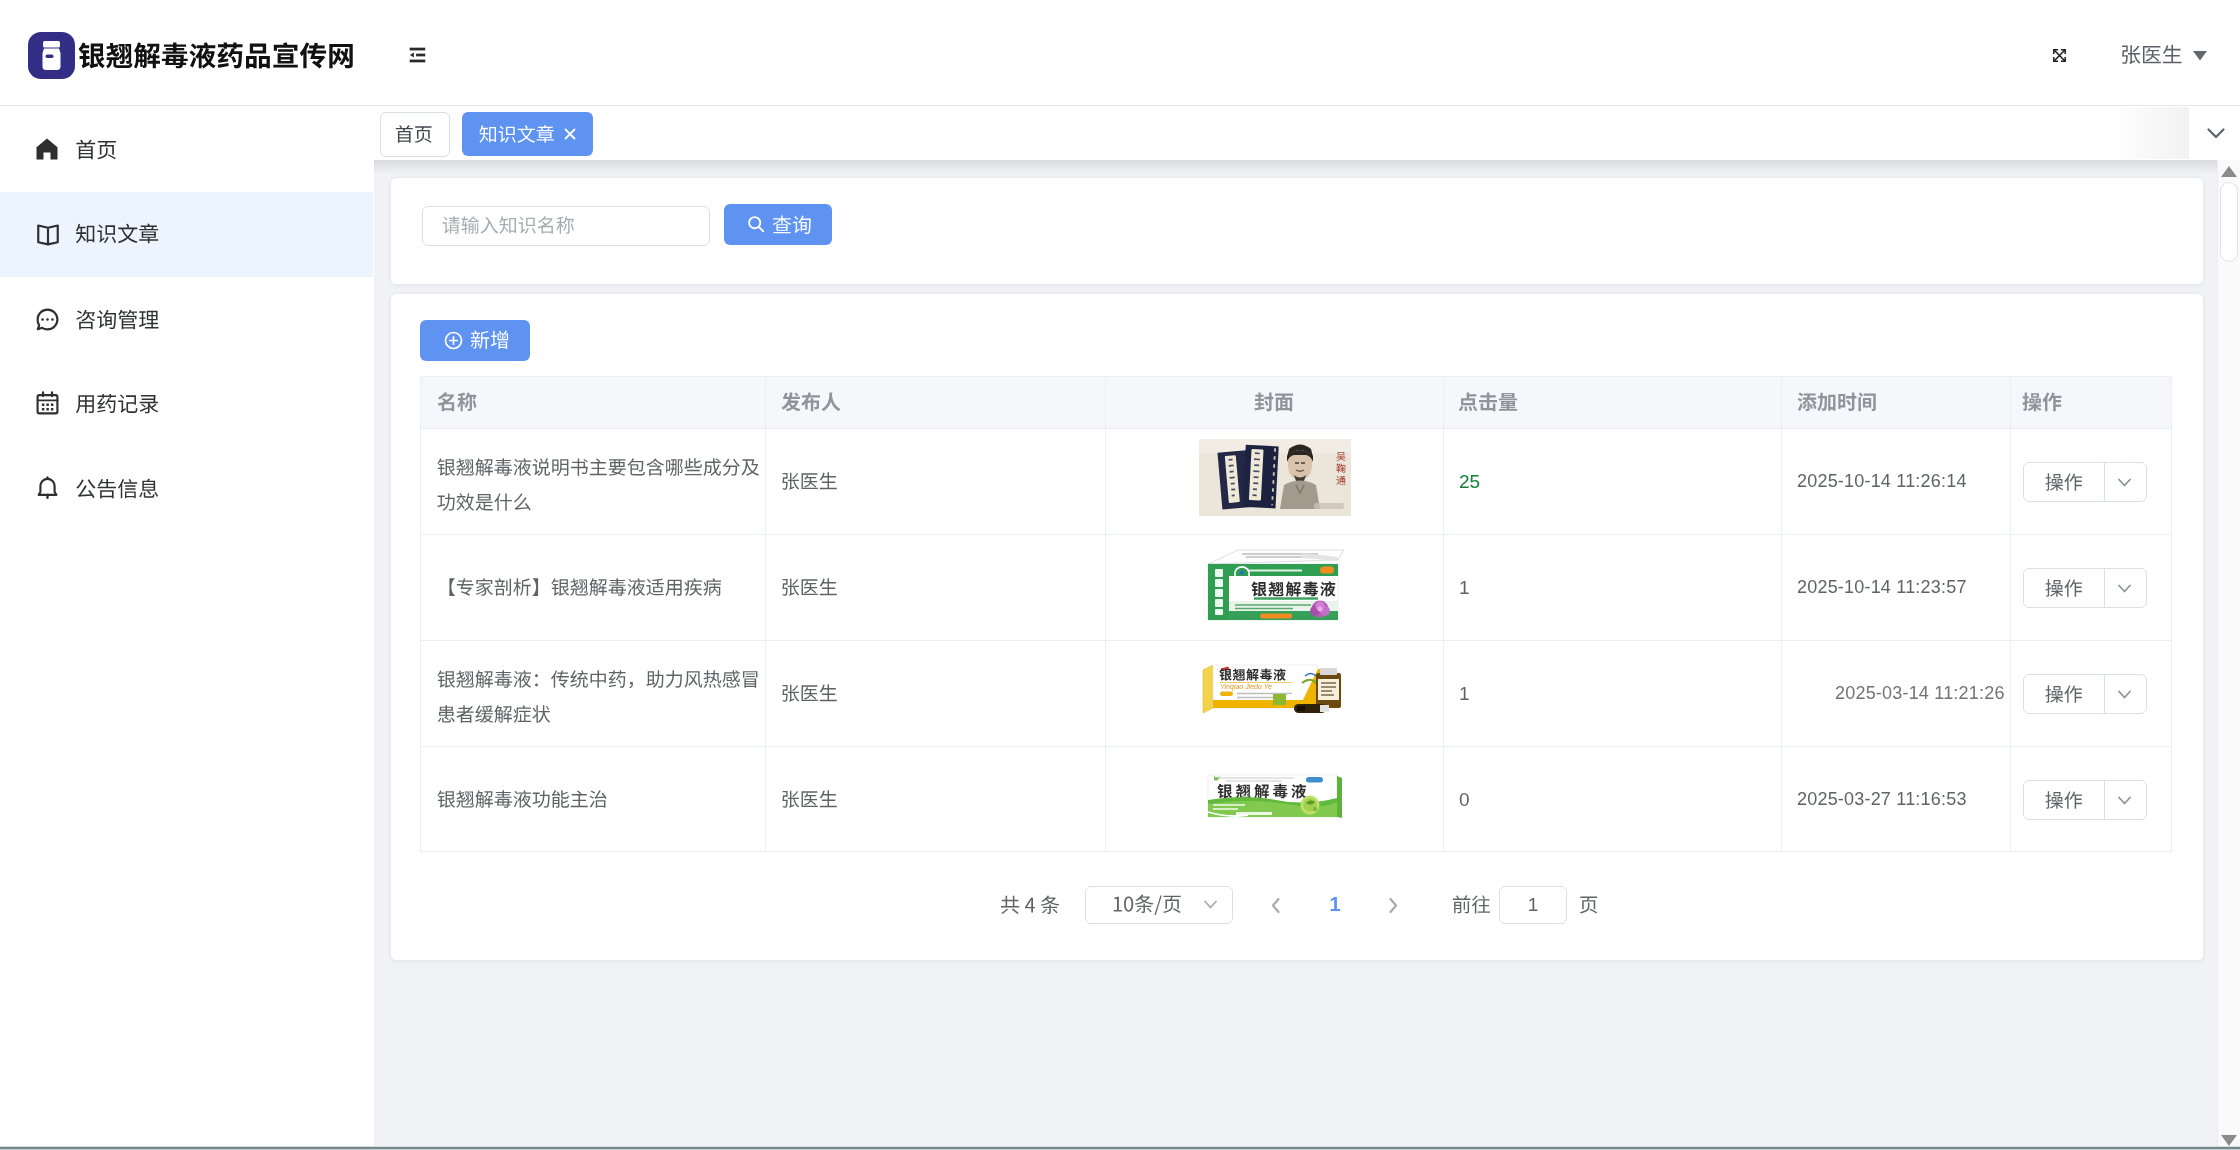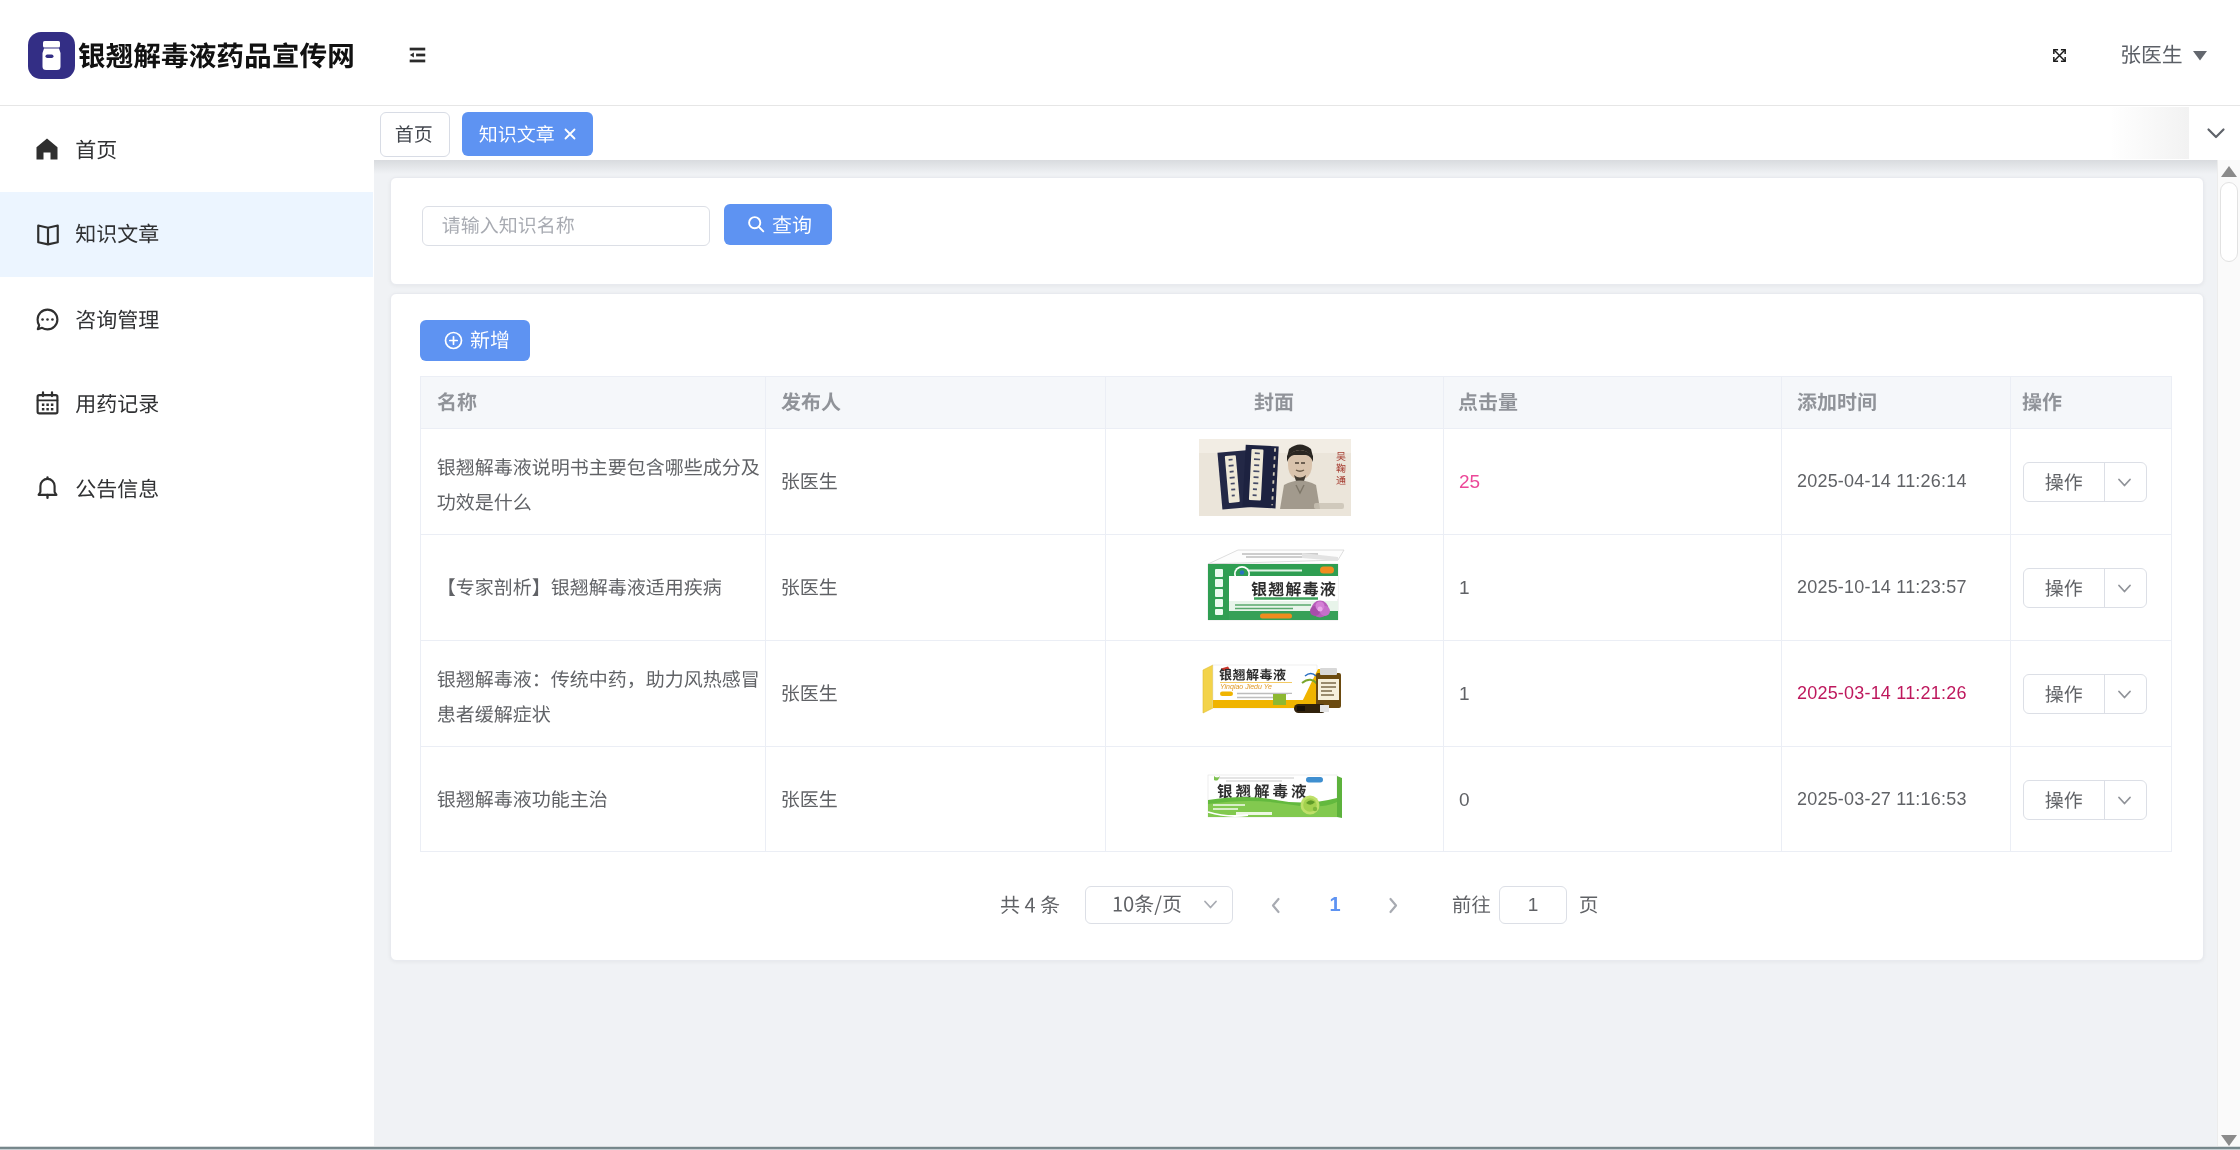--- a/index.html
+++ b/index.html
@@ -347,22 +347,22 @@
     <use href="#g73" transform="translate(23.75 21.28) scale(19)"></use>
     <use href="#g74" transform="translate(42.75 21.28) scale(19)"></use>
     <use href="#g75" transform="translate(61.75 21.28) scale(19)"></use>
     <use href="#g76" transform="translate(80.75 21.28) scale(19)"></use>
   </svg>
 <svg style="position:absolute;left:776.25px;top:467.22px;overflow:visible;" width="67" height="29" fill="#606266">
     <use href="#g10" transform="translate(4.75 21.28) scale(19)"></use>
     <use href="#g11" transform="translate(23.75 21.28) scale(19)"></use>
     <use href="#g12" transform="translate(42.75 21.28) scale(19)"></use>
   </svg>
-<div style="position:absolute;left:1459px;top:471px;font:19px 'Liberation Sans',sans-serif;color:#ec4899">25</div>
-<div style="position:absolute;left:1797px;top:471px;font:18px 'Liberation Sans',sans-serif;color:#606266;letter-spacing:0.2px">2025-04-14 11:26:14</div>
+<div style="position:absolute;left:1459px;top:471px;font:19px 'Liberation Sans',sans-serif;color:#15803d">25</div>
+<div style="position:absolute;left:1797px;top:471px;font:18px 'Liberation Sans',sans-serif;color:#606266;letter-spacing:0.2px">2025-10-14 11:26:14</div>
 <div style="position:absolute;left:2023px;top:462px;width:124px;height:40px;background:#fff;border:1px solid #dcdfe6;border-radius:6px;box-sizing:border-box"></div>
 <div style="position:absolute;left:2104px;top:463px;width:1px;height:38px;background:#dcdfe6"></div>
 <svg style="position:absolute;left:2040.25px;top:467.72px;overflow:visible;" width="48" height="29" fill="#606266">
     <use href="#g77" transform="translate(4.75 21.28) scale(19)"></use>
     <use href="#g78" transform="translate(23.75 21.28) scale(19)"></use>
   </svg>
 <svg style="position:absolute;left:2117px;top:478px" width="15" height="10" viewBox="0 0 15 10" fill="none">
     <path d="M2 1.5 L7.5 7.5 L13 1.5" stroke="#909399" stroke-width="1.8" stroke-linecap="round" stroke-linejoin="round"></path>
   </svg>
 <svg style="position:absolute;left:432.25px;top:573.22px;overflow:visible;" width="295" height="29" fill="#606266">
@@ -424,21 +424,21 @@
     <use href="#g57" transform="translate(61.75 21.28) scale(19)"></use>
     <use href="#g102" transform="translate(80.75 21.28) scale(19)"></use>
     <use href="#g103" transform="translate(99.75 21.28) scale(19)"></use>
   </svg>
 <svg style="position:absolute;left:776.25px;top:679.22px;overflow:visible;" width="67" height="29" fill="#606266">
     <use href="#g10" transform="translate(4.75 21.28) scale(19)"></use>
     <use href="#g11" transform="translate(23.75 21.28) scale(19)"></use>
     <use href="#g12" transform="translate(42.75 21.28) scale(19)"></use>
   </svg>
 <div style="position:absolute;left:1459px;top:683px;font:19px 'Liberation Sans',sans-serif;color:#606266">1</div>
-<div style="position:absolute;left:1797px;top:683px;font:18px 'Liberation Sans',sans-serif;color:#be185d;letter-spacing:0.2px">2025-03-14 11:21:26</div>
+<div style="position:absolute;left:1835px;top:683px;font:18px 'Liberation Sans',sans-serif;color:#737373;letter-spacing:0.2px">2025-03-14 11:21:26</div>
 <div style="position:absolute;left:2023px;top:674px;width:124px;height:40px;background:#fff;border:1px solid #dcdfe6;border-radius:6px;box-sizing:border-box"></div>
 <div style="position:absolute;left:2104px;top:675px;width:1px;height:38px;background:#dcdfe6"></div>
 <svg style="position:absolute;left:2040.25px;top:679.72px;overflow:visible;" width="48" height="29" fill="#606266">
     <use href="#g77" transform="translate(4.75 21.28) scale(19)"></use>
     <use href="#g78" transform="translate(23.75 21.28) scale(19)"></use>
   </svg>
 <svg style="position:absolute;left:2117px;top:690px" width="15" height="10" viewBox="0 0 15 10" fill="none">
     <path d="M2 1.5 L7.5 7.5 L13 1.5" stroke="#909399" stroke-width="1.8" stroke-linecap="round" stroke-linejoin="round"></path>
   </svg>
 <svg style="position:absolute;left:432.25px;top:785.22px;overflow:visible;" width="181" height="29" fill="#606266">

